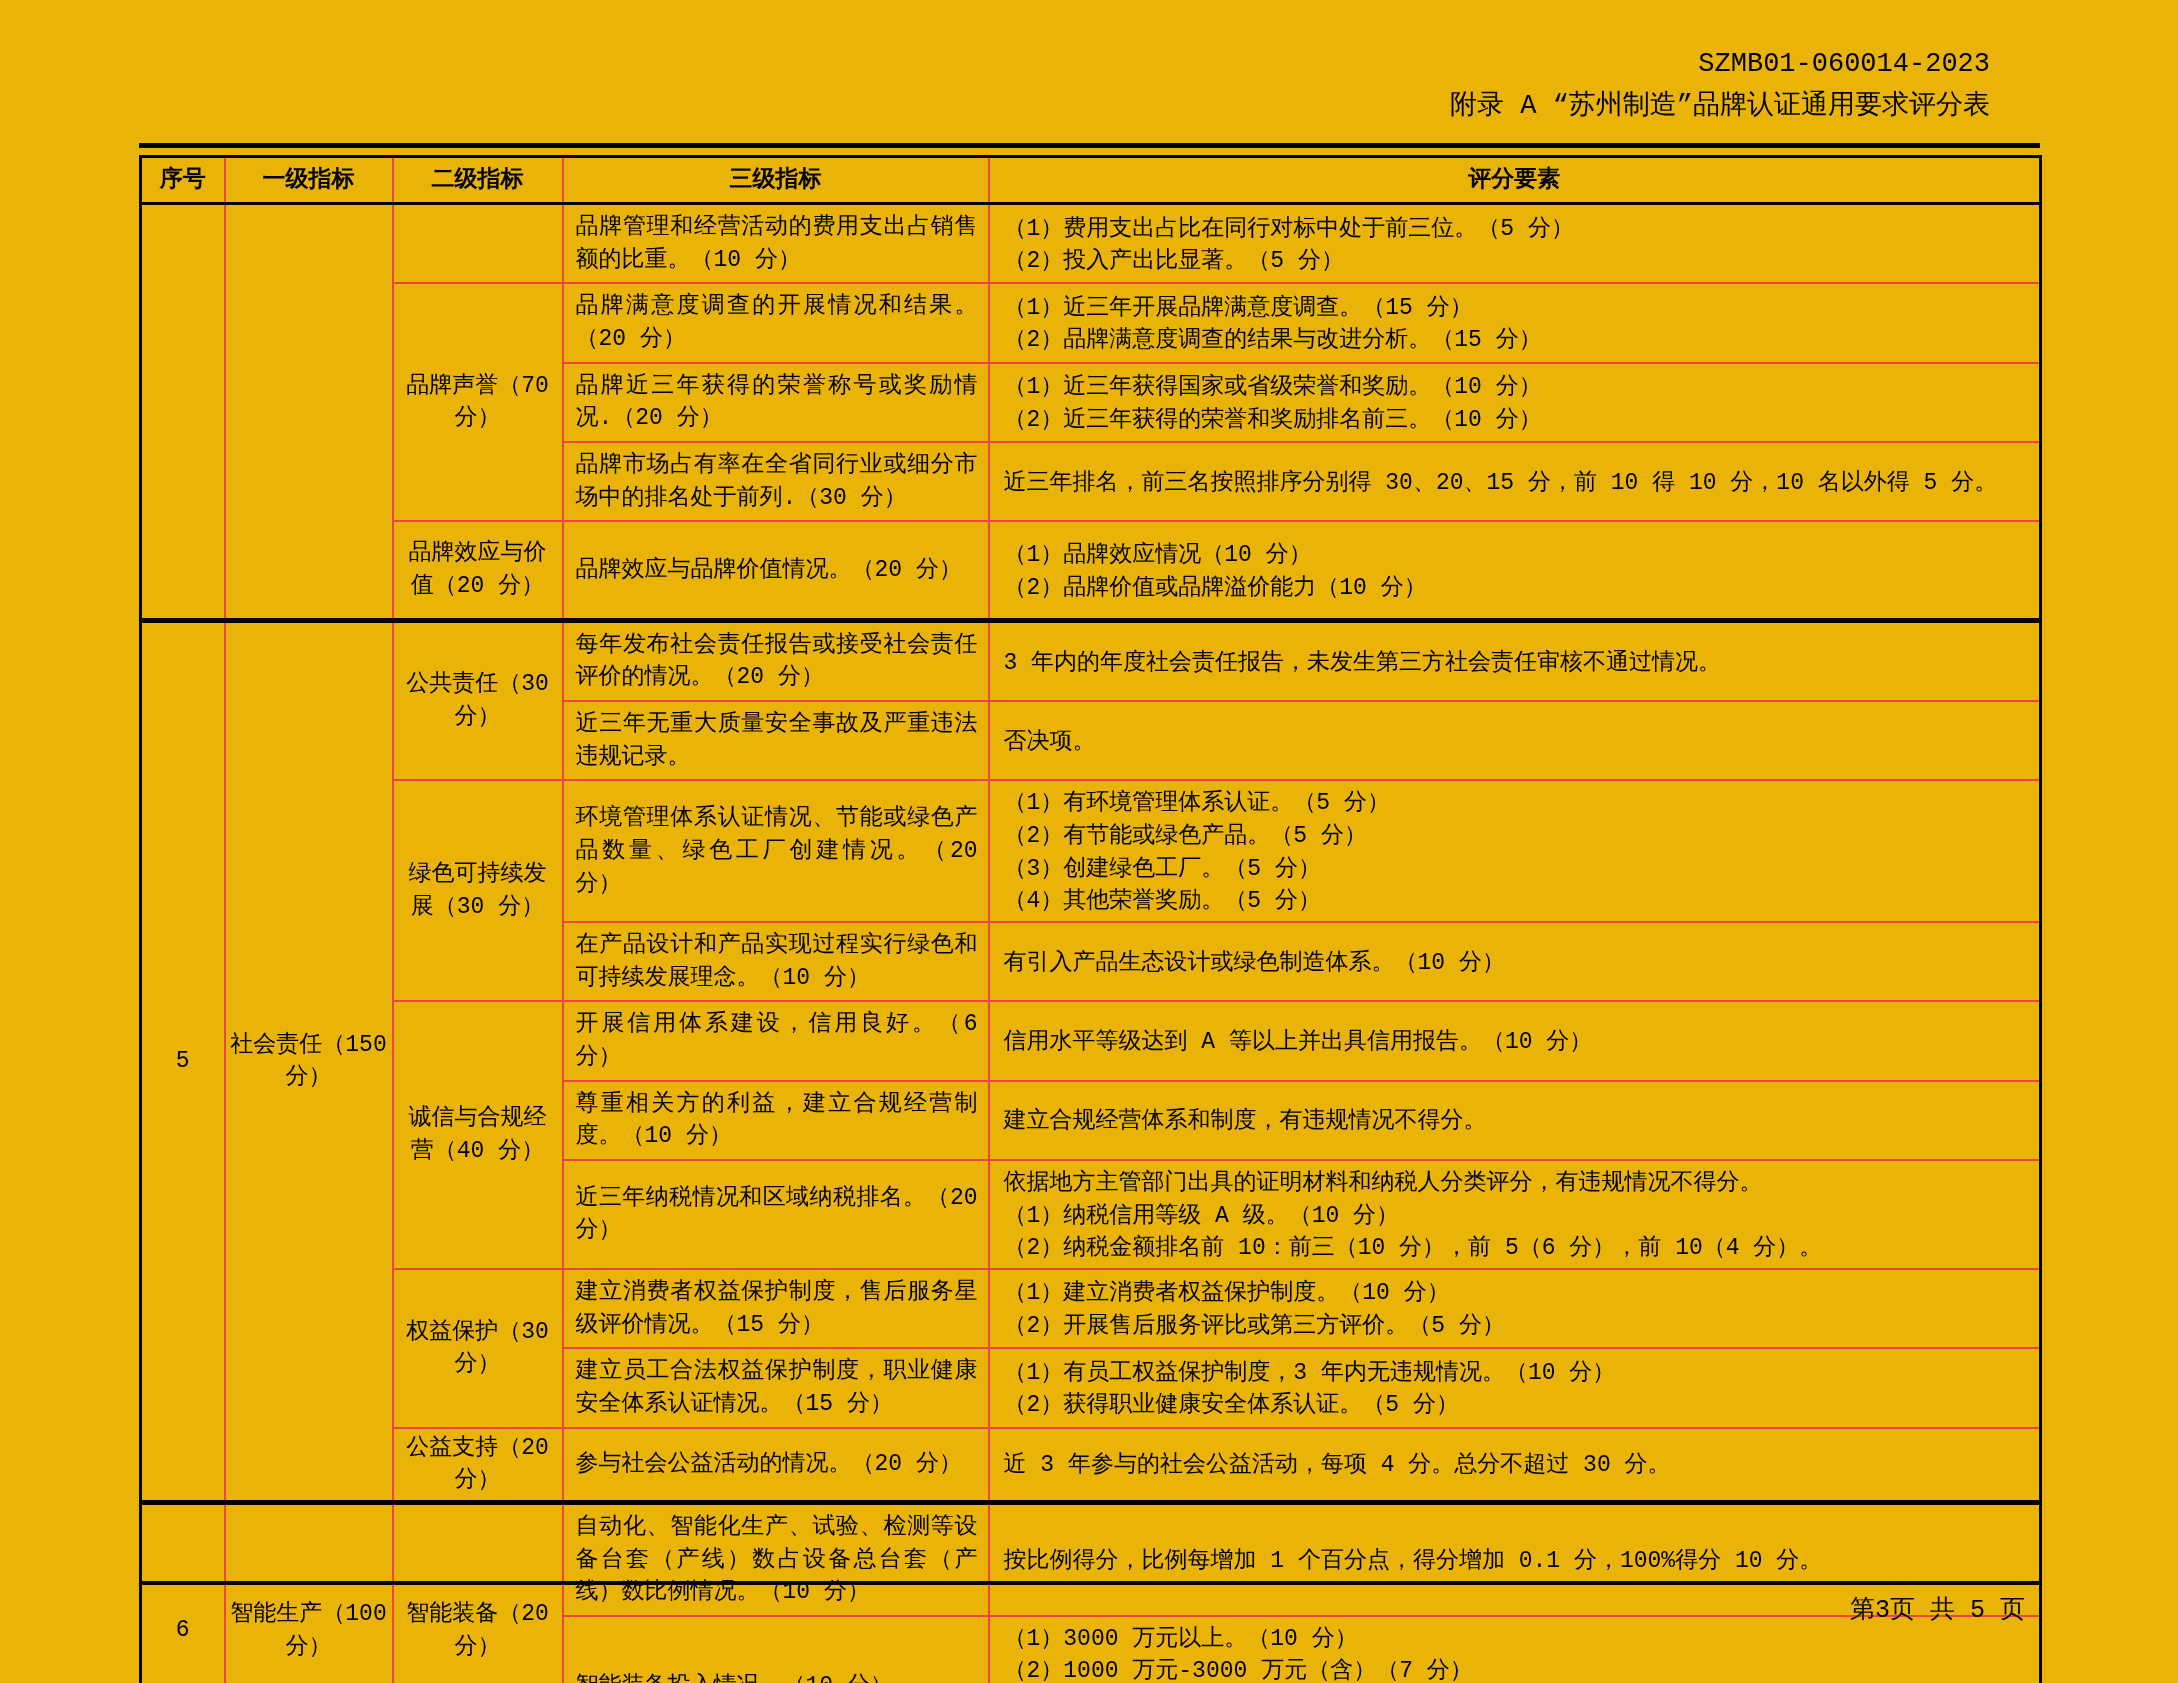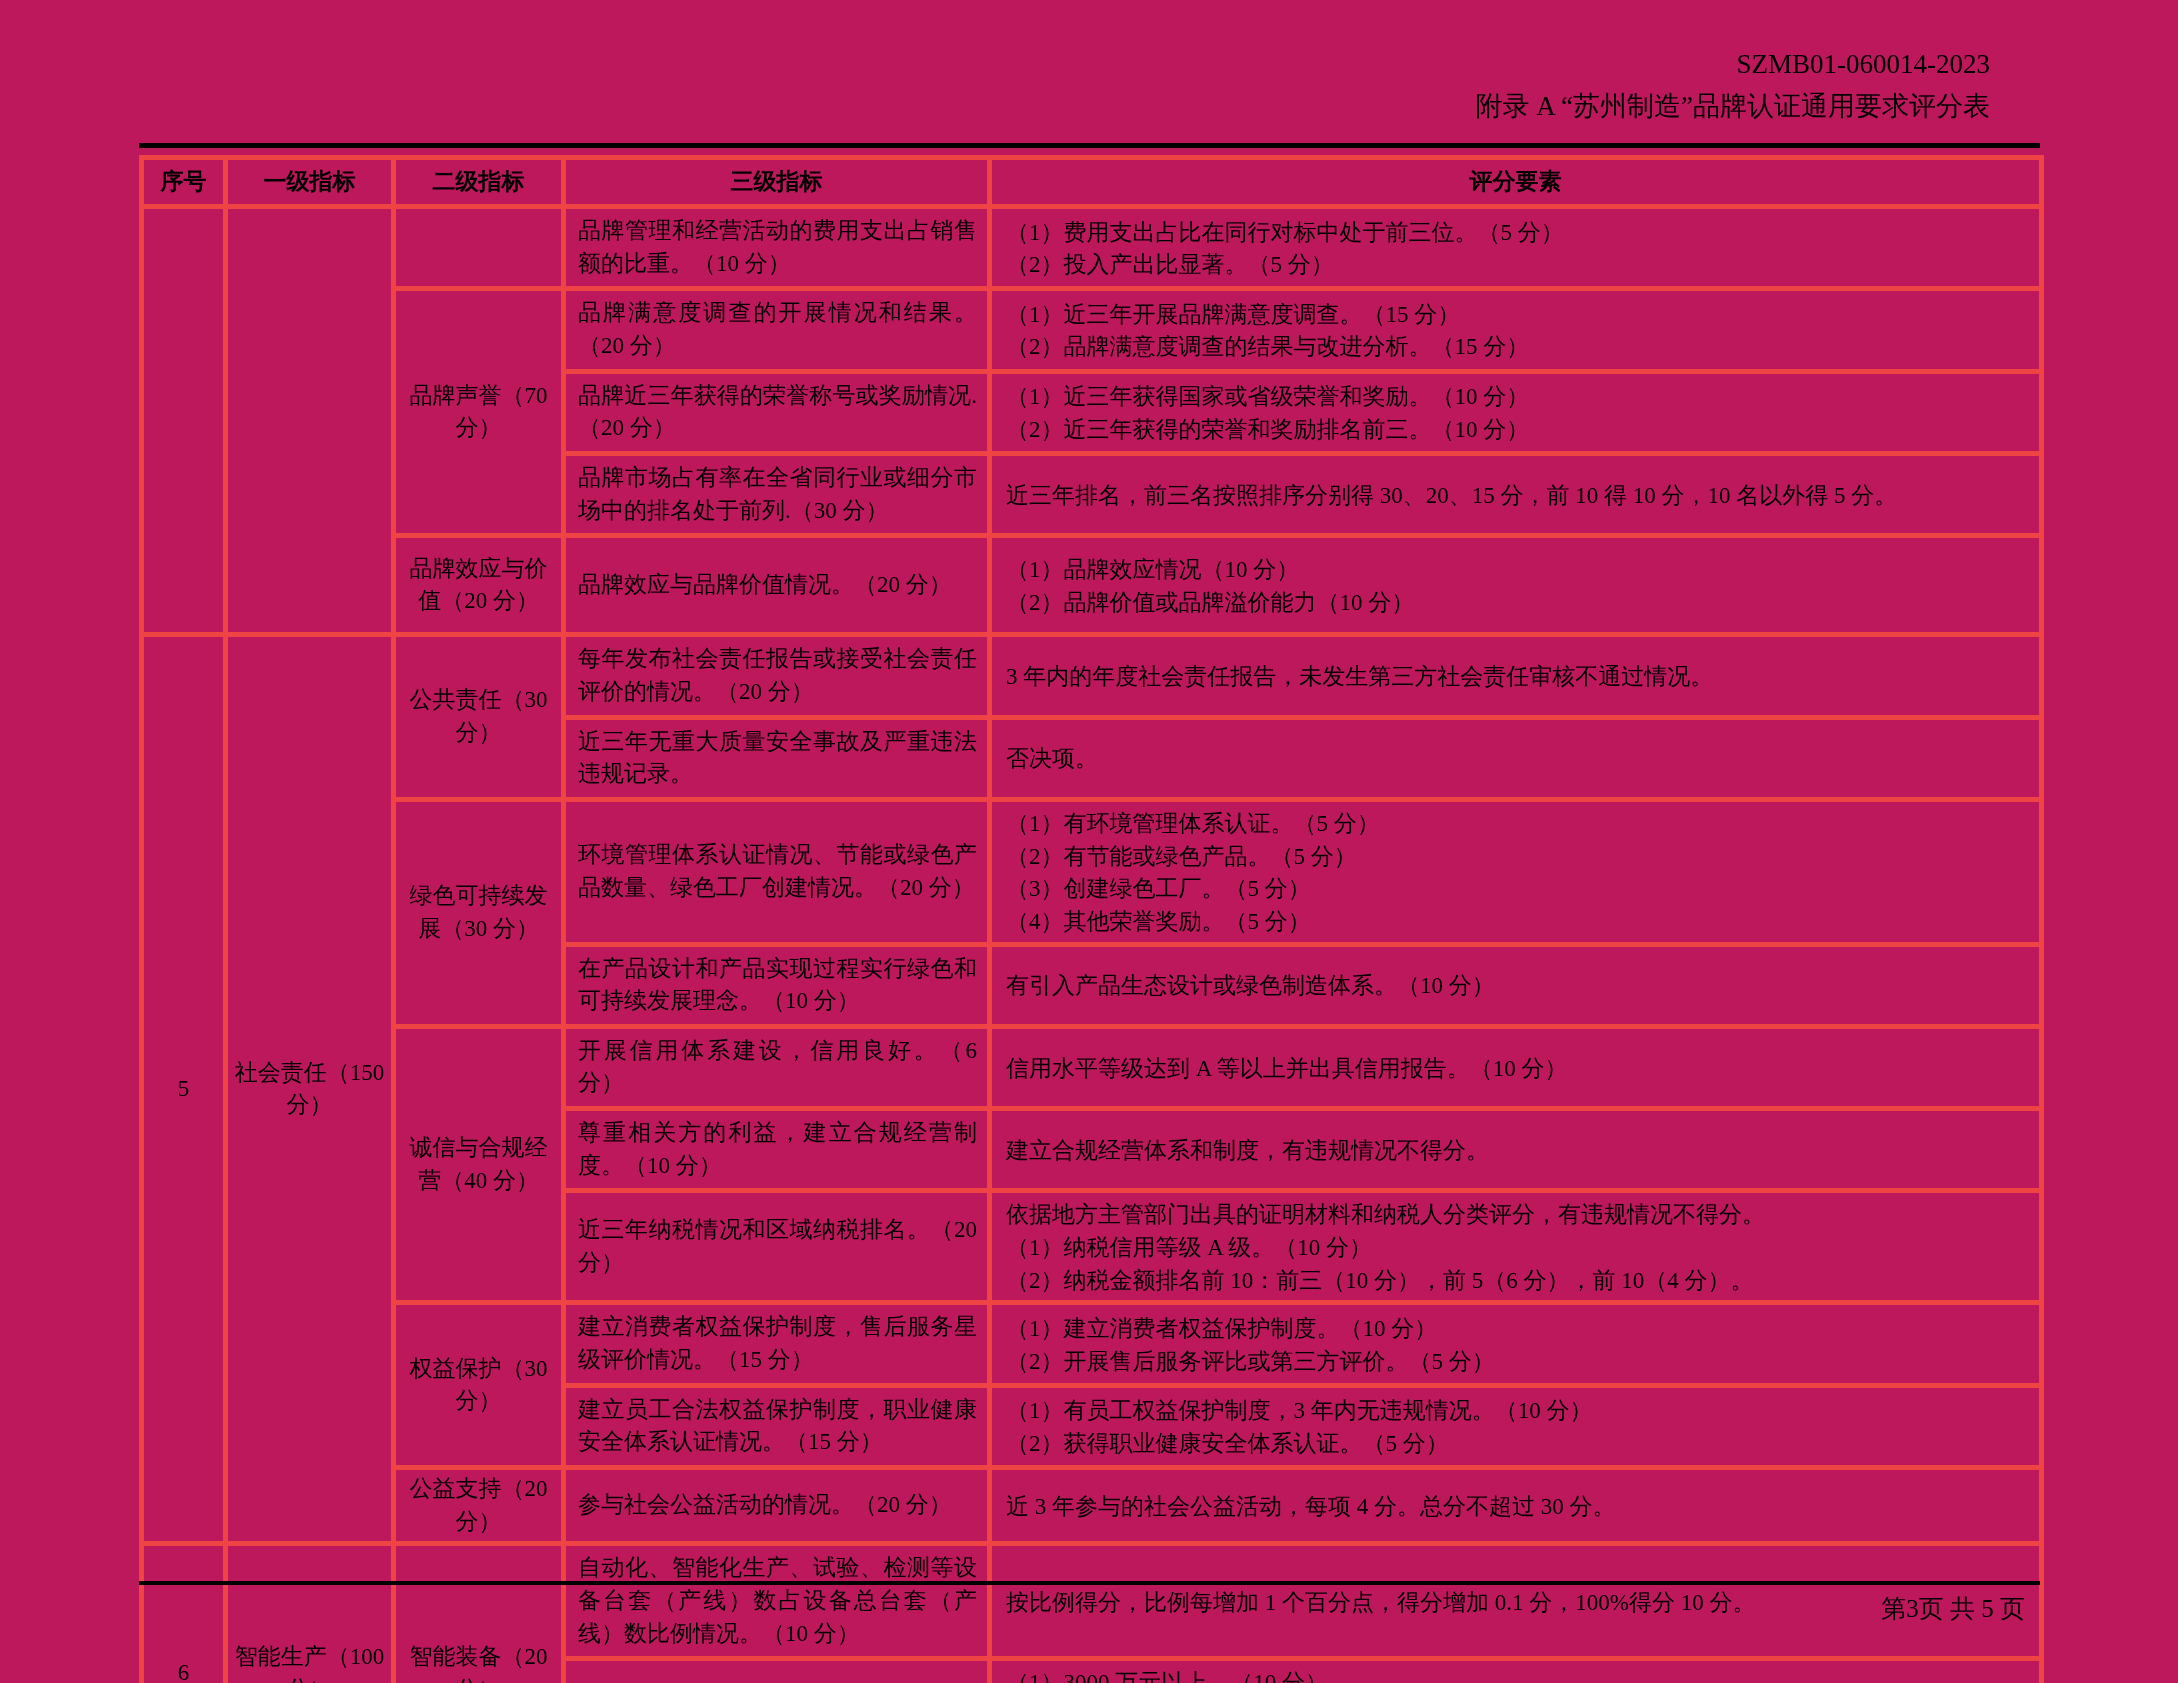--- a/index.html
+++ b/index.html
@@ -1,38 +1,38 @@
 <!DOCTYPE html>
 <html><head>
 <meta charset="utf-8">
 <style>
   html,body{margin:0;padding:0;background:#ffffff;}
   .page{
     position:relative;
     width:2178px;height:1683px;
-    background:#be185d;
-    font-family:Liberation Serif, serif;
+    background:#eab308;
+    font-family:Liberation Mono, monospace;
     color:#000;
     overflow:hidden;
   }
   .doc-header{
     position:absolute;top:44px;right:188px;
     text-align:right;font-size:27px;line-height:1.55;
   }
   .rule-top{
     position:absolute;left:139px;top:143px;width:1901px;height:5px;background:#000;
   }
   table.score-table{
     position:absolute;left:139px;top:155px;width:1901px;
     border-collapse:collapse;table-layout:fixed;
     font-size:23px;
     border:3px solid #000;
   }
   .score-table th,.score-table td{
-    border:5px solid #ef4444;
+    border:2px solid #ef4444;
     padding:3px 8px;
     vertical-align:middle;
     line-height:1.42;
     overflow:hidden;
   }
   .score-table th{
     font-weight:bold;text-align:center;height:40px;padding:2px;
     border-bottom:3px solid #000;
   }
   td.c{text-align:center;padding:3px 4px;}

